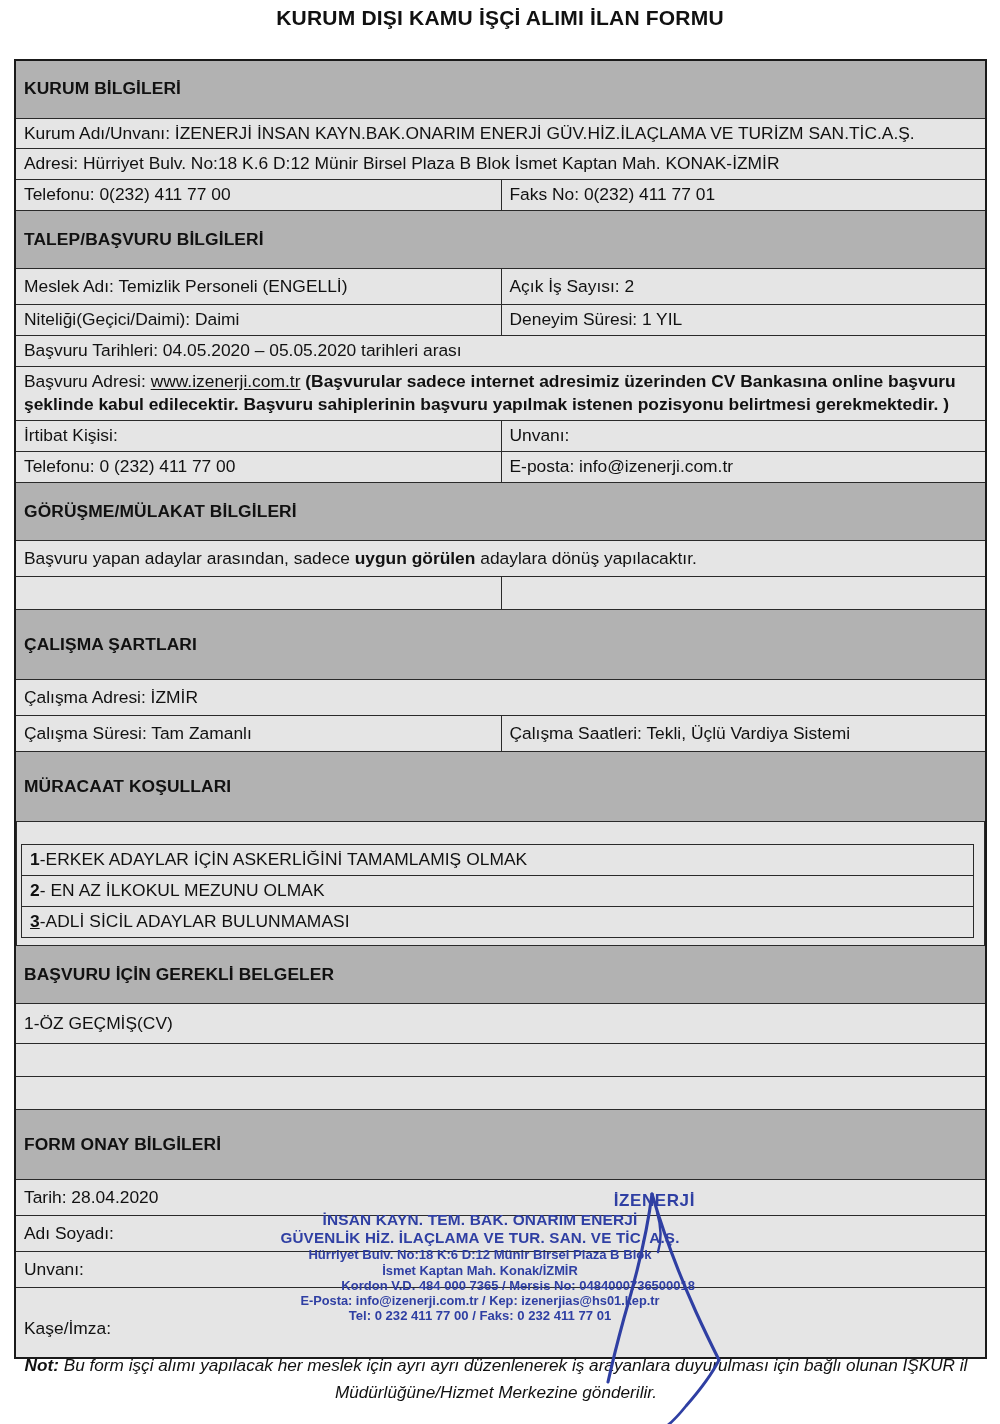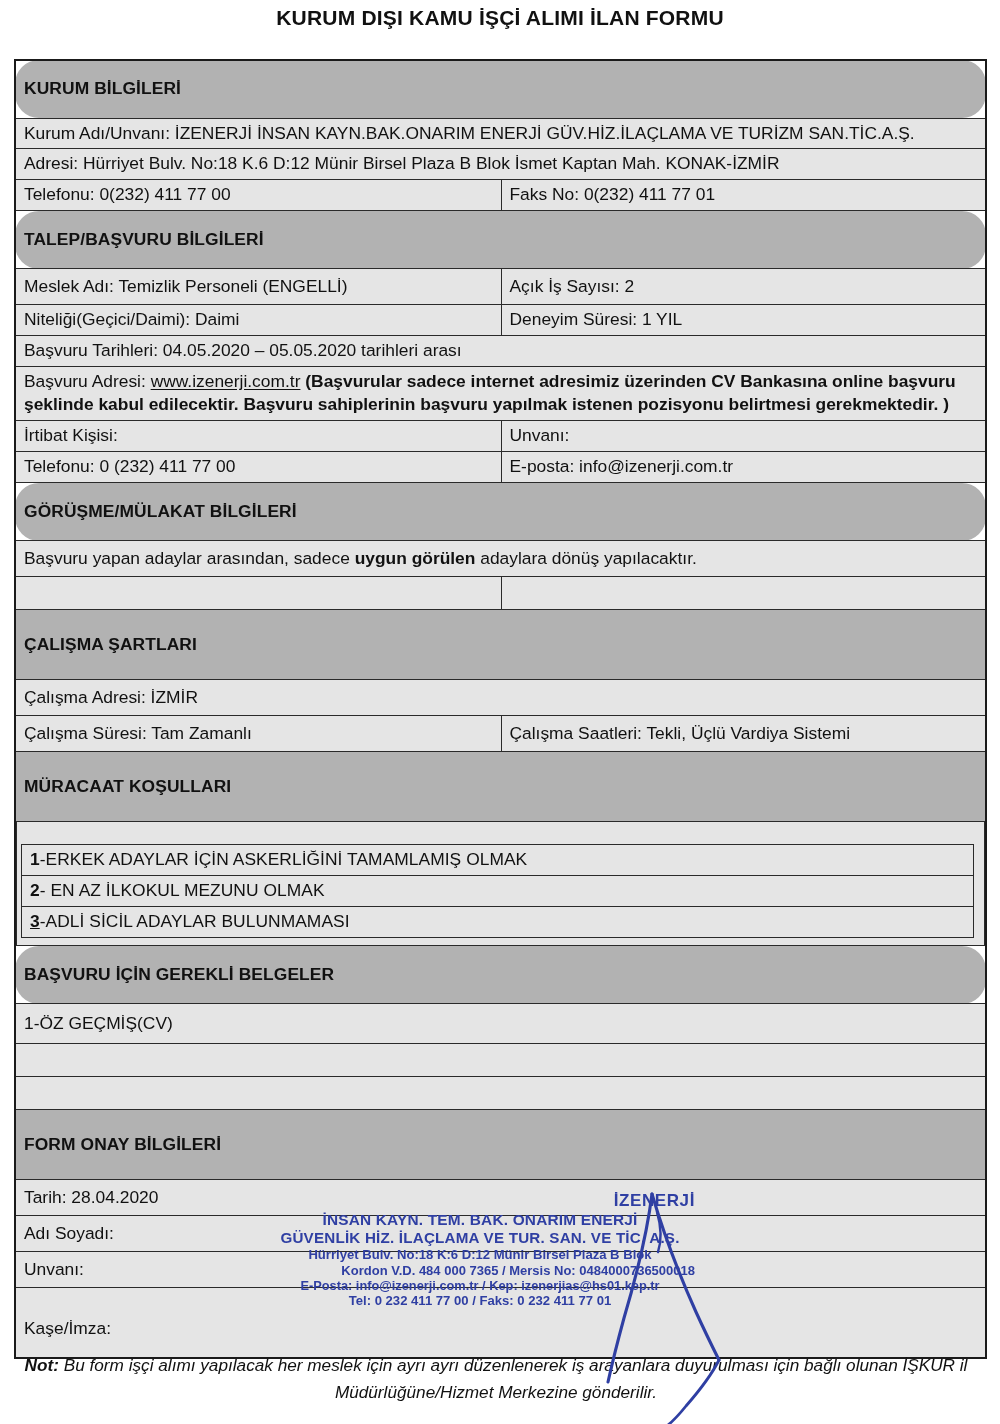--- a/index.html
+++ b/index.html
@@ -49,21 +49,21 @@
 
   
   td.band {
     background: #b2b2b2 !important;
     font-weight: bold;
     font-size: 17.2px;
     vertical-align: top;
     padding-top: 5px;
     letter-spacing: 0.1px;
   }
-  td.band-tall2  { height: 58px; border-radius: 24px; }
+  td.band-tall2  { height: 58px; }
   td.band-tall3  { height: 70px; }
 
   tr.row-normal td { height: 31px; }
   tr.row-tall td   { height: 36px; }
   tr.row-empty td  { height: 33px; }
   tr.row-empty2 td { height: 40px; }
   .b { font-weight: bold; }
   .u { text-decoration: underline; text-underline-offset: 2px; }
 
   
@@ -293,20 +293,21 @@
     </tr>
 
   </tbody>
 </table>
 
 <div id="stamp">
   <div class="s1">İZENERJİ</div>
   <div class="s2">İNSAN KAYN. TEM. BAK. ONARIM ENERJİ</div>
   <div class="s3">GÜVENLİK HİZ. İLAÇLAMA VE TUR. SAN. VE TİC. A.Ş.</div>
   <div class="s4">Hürriyet Bulv. No:18 K:6 D:12 Münir Birsel Plaza B Blok</div>
+  <div class="s5">İsmet Kaptan Mah. Konak/İZMİR</div>
   <div class="s6">Kordon V.D. 484 000 7365 / Mersis No: 0484000736500018</div>
   <div class="s7">E-Posta: info@izenerji.com.tr / Kep: izenerjias@hs01.kep.tr</div>
   <div class="s8">Tel: 0 232 411 77 00 / Faks: 0 232 411 77 01</div>
 </div>
 
 <svg id="signature-mark" viewBox="0 0 180 260">
   <path d="M 52 26 C 48 58, 40 96, 24 150 C 18 172, 12 196, 8 214" fill="none" stroke="#2f3fa3" stroke-width="3.1" stroke-linecap="round"></path>
   <path d="M 52 26 C 62 60, 78 104, 96 144 C 106 166, 114 182, 119 192" fill="none" stroke="#2f3fa3" stroke-width="3.1" stroke-linecap="round"></path>
   <path d="M 57 44 C 61 58, 62 72, 58 84" fill="none" stroke="#2f3fa3" stroke-width="2.4" stroke-linecap="round"></path>
   <path d="M 119 192 C 112 206, 100 222, 86 238 C 78 248, 70 256, 64 260" fill="none" stroke="#2f3fa3" stroke-width="2.8" stroke-linecap="round"></path>

